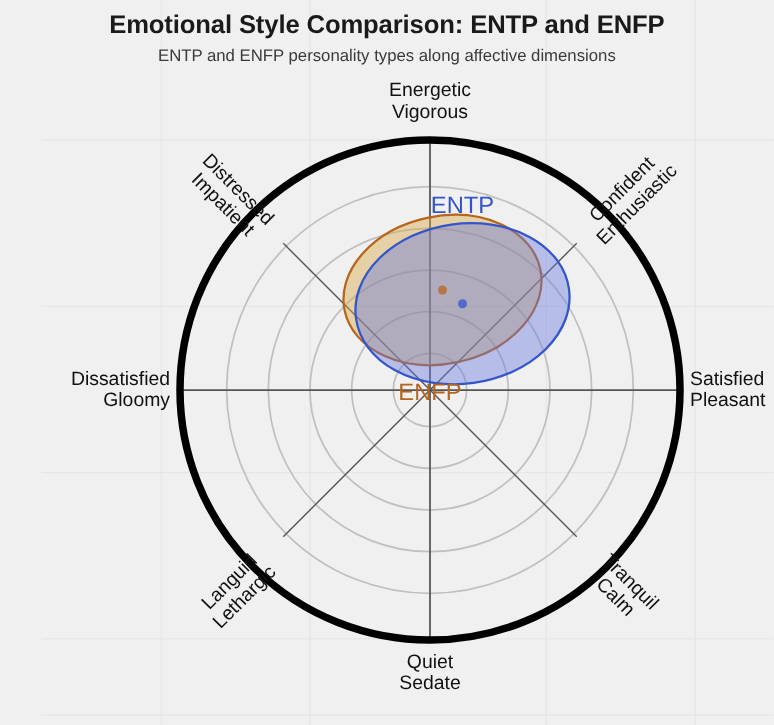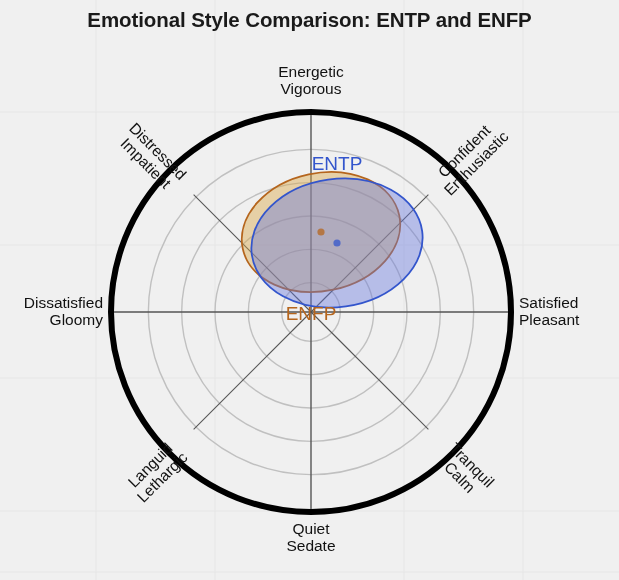--- a/index.html
+++ b/index.html
@@ -12,20 +12,21 @@
     background: #f0f0f0;
     font-family: "Liberation Sans", sans-serif;
     overflow: hidden;
     position: relative;
   }
   #chart-root {
     position: absolute;
     left: 0; top: 0;
     width: 507px;
     height: 580px;
+    padding-left: 33px;
   }
   .hdr {
     position: absolute;
     left: 0;
     width: 619px;
     text-align: center;
     color: #1a1a1a;
   }
   #chart-title {
     top: 8px;
@@ -48,20 +49,21 @@
   .serieslabel {
     font-size: 19px;
   }
 </style>
 </head>
 <body>
 
 <div id="chart-root">
 
   <div class="hdr" id="chart-title">Emotional Style Comparison: ENTP and ENFP</div>
+  <div class="hdr" id="chart-subtitle">ENTP and ENFP personality types along affective dimensions</div>
 
   <svg id="plot-svg" width="619" height="580" viewBox="0 0 619 580">
 
     <g stroke="#e6e6e6" stroke-width="1">
       <line x1="96" y1="0" x2="96" y2="580"></line>
       <line x1="215" y1="0" x2="215" y2="580"></line>
       <line x1="404" y1="0" x2="404" y2="580"></line>
       <line x1="523" y1="0" x2="523" y2="580"></line>
       <line x1="0" y1="112" x2="619" y2="112"></line>
       <line x1="0" y1="245" x2="619" y2="245"></line>

